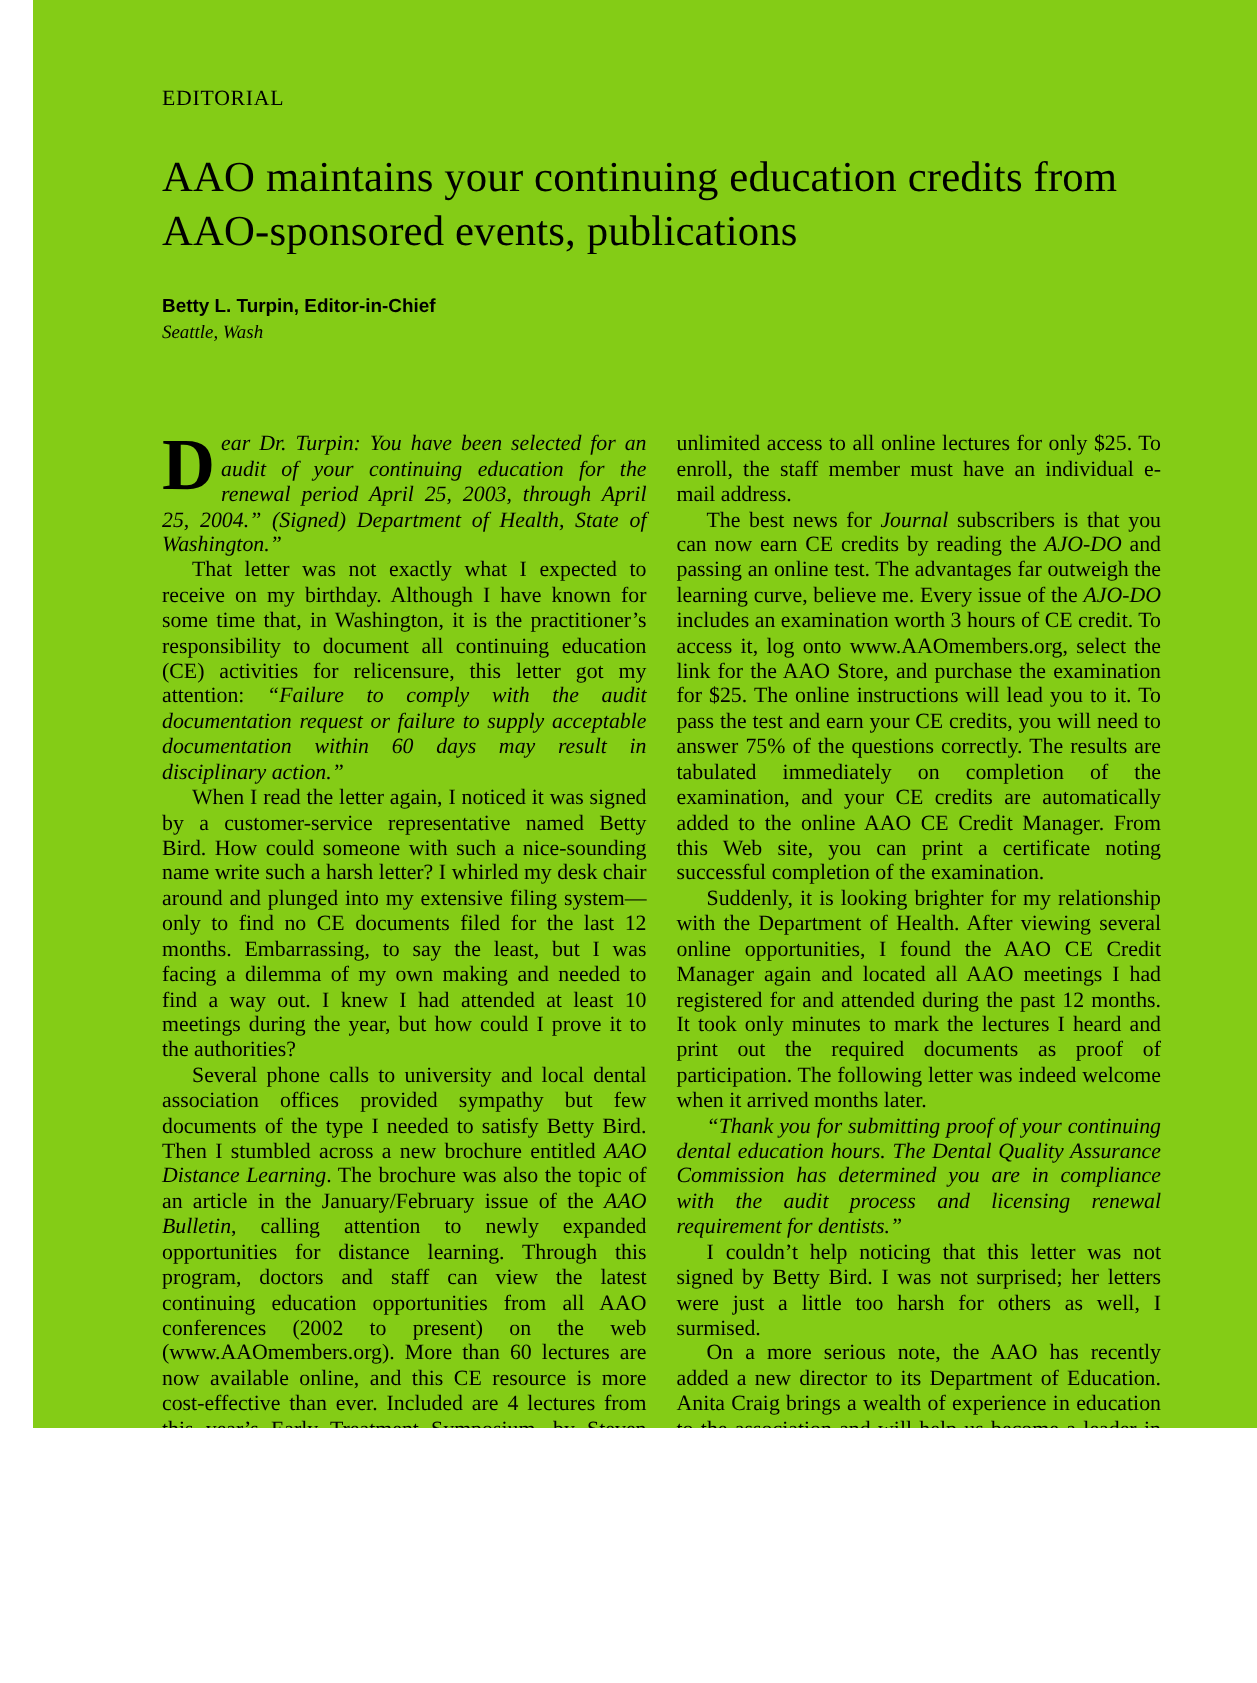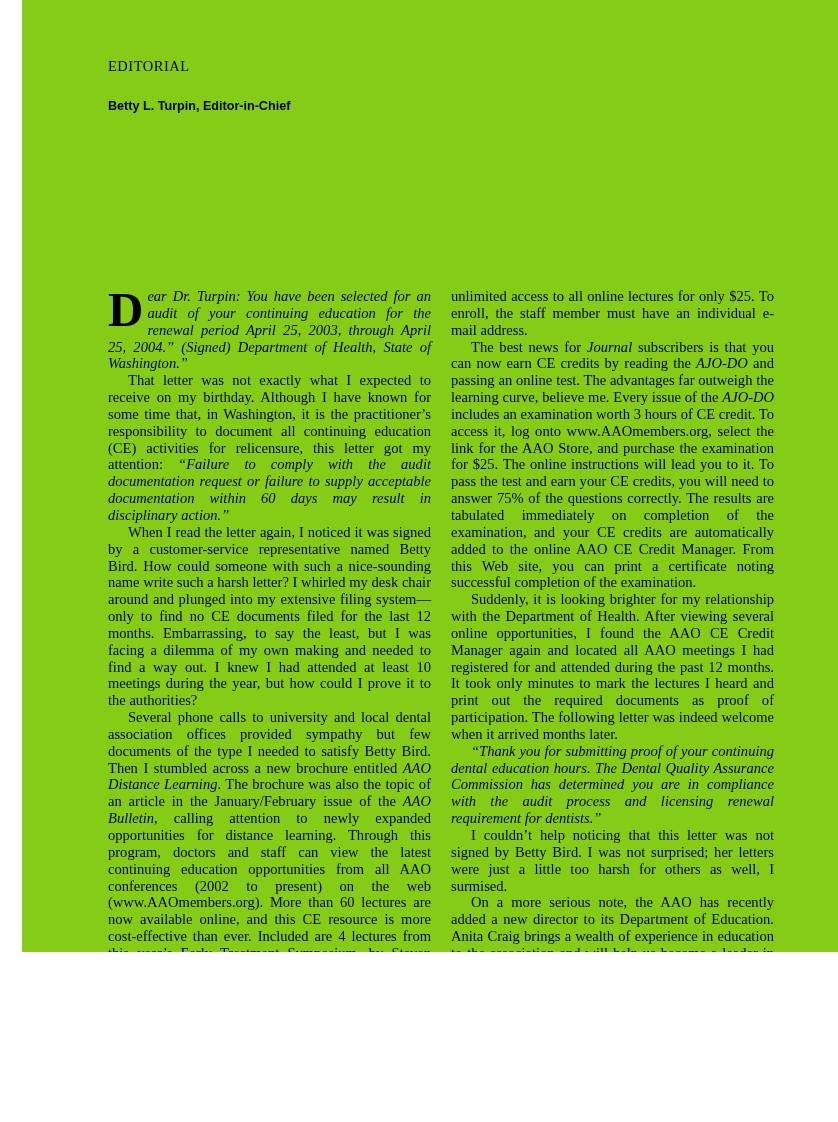--- a/index.html
+++ b/index.html
@@ -131,21 +131,23 @@
     color: #000;
   }
 </style>
 </head>
 <body>
 
 <div class="page">
 
   <div class="header">
     <div class="kicker">EDITORIAL</div>
+    <h1 class="doc-title">AAO maintains your continuing education credits from AAO-sponsored events, publications</h1>
     <div class="byline">Betty L. Turpin, Editor-in-Chief</div>
+    <div class="affiliation">Seattle, Wash</div>
   </div>
 
   <div class="columns">
 
     <div class="col col-left">
       <p class="dropcap-para"><span class="dropcap">D</span><span>ear Dr. Turpin: You have been selected for an audit of your continuing education for the renewal period April 25, 2003, through April 25, 2004.” (Signed) Department of Health, State of Washington.”</span></p>
 
       <p><span>That letter was not exactly what I expected to receive on my birthday. Although I have known for some time that, in Washington, it is the practitioner’s responsibility to document all continuing education (CE) activities for relicensure, this letter got my attention: </span><i>“Failure to comply with the audit documentation request or failure to supply acceptable documentation within 60 days may result in disciplinary action.”</i></p>
 
       <p><span>When I read the letter again, I noticed it was signed by a customer-service representative named Betty Bird. How could someone with such a nice-sounding name write such a harsh letter? I whirled my desk chair around and plunged into my extensive filing system—only to find no CE documents filed for the last 12 months. Embarrassing, to say the least, but I was facing a dilemma of my own making and needed to find a way out. I knew I had attended at least 10 meetings during the year, but how could I prove it to the authorities?</span></p>

